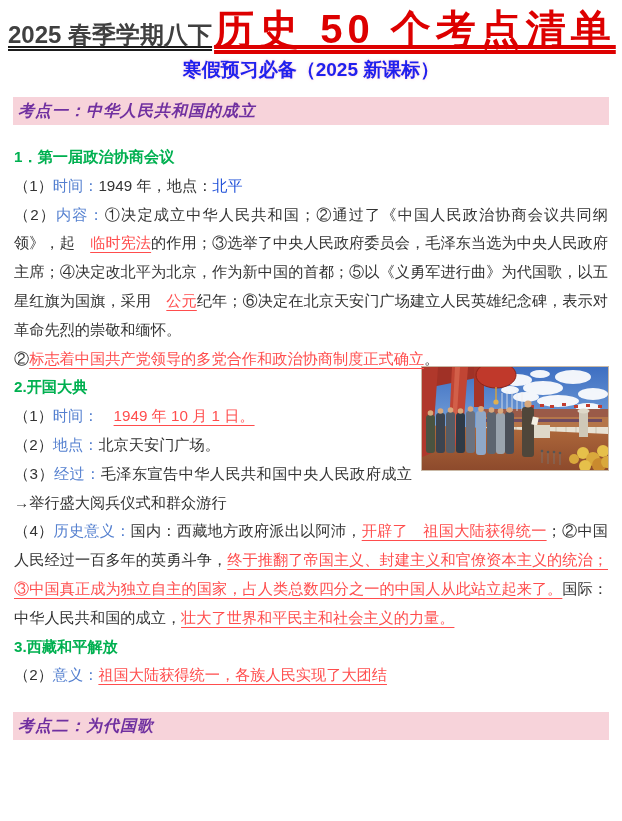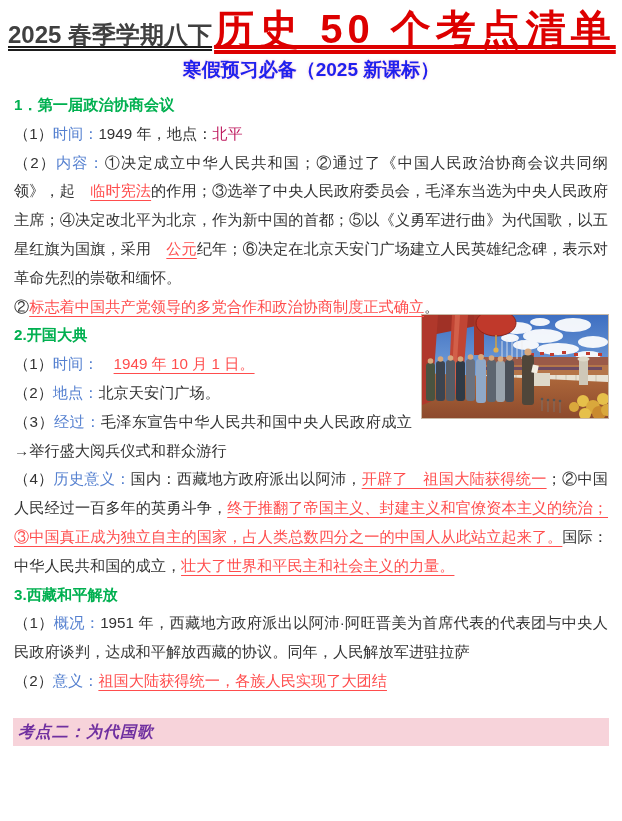--- a/index.html
+++ b/index.html
@@ -34,50 +34,51 @@
   .banner {
     margin:14px 13px 0 13px; height:28px; line-height:28px;
     background:#f7d3da; color:#7030a0;
     font-family:"Liberation Serif", serif;
     font-style:italic; font-weight:700; font-size:16px;
     padding-left:5px; letter-spacing:1px;
   }
   .banner2 { margin-top:22px; }
 
   
-  .content { margin-top:8px; }
+  .content { margin-top:18px; }
   .line, .green {
     margin:0 14px; font-size:15.2px; line-height:28.8px;
   }
   .line { text-align:justify; }
   .green { color:#00b050; font-weight:700; }
 
   .seg-t  { color:#333; }
   .seg-b  { color:#5580d0; }
-  .seg-r  { color:#be185d; }
+  .seg-r  { color:#1d4ed8; }
   .seg-ru { color:#ff4d4d; text-decoration:underline; text-decoration-color:#ff4d4d;
             text-underline-offset:3.5px; text-decoration-thickness:1px; }
 
   
   .float-img {
     float:right; width:186px; height:103px;
     margin:-6px 14px 4px 10px;
     outline:1px solid #c9b9a6;
   }
   .float-img svg { display:block; }
 </style>
 </head>
 <body>
 
 <div class="page">
 
   <h1 class="title"><span class="t-black">2025 春季学期八下</span><span class="t-red">历史 50 个考点清单</span></h1>
 
   <div class="subtitle">寒假预习必备（2025 新课标）</div>
 
+  <div class="banner"><span>考点一：中华人民共和国的成立</span></div>
 
   <div class="content">
 
     <h3 class="green">1．第一届政治协商会议</h3>
     <p class="line"><span class="seg-t">（1）</span><span class="seg-b">时间：</span><span class="seg-t">1949 年，地点：</span><span class="seg-r">北平</span></p>
     <p class="line"><span class="seg-t">（2）</span><span class="seg-b">内容：</span><span class="seg-t">①决定成立中华人民共和国；②通过了《中国人民政治协商会议共同纲领》，起　</span><span class="seg-ru">临时宪法</span><span class="seg-t">的作用；③选举了中央人民政府委员会，毛泽东当选为中央人民政府主席；④决定改北平为北京，作为新中国的首都；⑤以《义勇军进行曲》为代国歌，以五星红旗为国旗，采用　</span><span class="seg-ru">公元</span><span class="seg-t">纪年；⑥决定在北京天安门广场建立人民英雄纪念碑，表示对革命先烈的崇敬和缅怀。</span></p>
     <p class="line"><span class="seg-t">②</span><span class="seg-ru">标志着中国共产党领导的多党合作和政治协商制度正式确立</span><span class="seg-t">。</span></p>
 
     <div class="float-img">
       <svg width="186" height="103" viewBox="0 0 186 103" preserveAspectRatio="none" xmlns="http://www.w3.org/2000/svg">
@@ -212,20 +213,19 @@
       </svg>
     </div>
 
     <h3 class="green">2.开国大典</h3>
     <p class="line"><span class="seg-t">（1）</span><span class="seg-b">时间：</span><span class="seg-t">　</span><span class="seg-ru">1949 年 10 月 1 日。</span></p>
     <p class="line"><span class="seg-t">（2）</span><span class="seg-b">地点：</span><span class="seg-t">北京天安门广场。</span></p>
     <p class="line"><span class="seg-t">（3）</span><span class="seg-b">经过：</span><span class="seg-t">毛泽东宣告中华人民共和国中央人民政府成立→举行盛大阅兵仪式和群众游行</span></p>
     <p class="line"><span class="seg-t">（4）</span><span class="seg-b">历史意义：</span><span class="seg-t">国内：西藏地方政府派出以阿沛，</span><span class="seg-ru">开辟了　祖国大陆获得统一</span><span class="seg-t">；②中国人民经过一百多年的英勇斗争，</span><span class="seg-ru">终于推翻了帝国主义、封建主义和官僚资本主义的统治；③中国真正成为独立自主的国家，占人类总数四分之一的中国人从此站立起来了。</span><span class="seg-t">国际：中华人民共和国的成立，</span><span class="seg-ru">壮大了世界和平民主和社会主义的力量。</span></p>
 
     <h3 class="green">3.西藏和平解放</h3>
-    <p class="line"><span class="seg-t">（1）</span><span class="seg-b">概况：</span><span class="seg-t">1951 年，西藏地方政府派出以阿沛·阿旺晋美为首席代表的代表团与中央人民政府谈判，达成和平解放西藏的协议。同年，人民解放军进驻拉萨</span></p>
     <p class="line"><span class="seg-t">（2）</span><span class="seg-b">意义：</span><span class="seg-ru">祖国大陆获得统一，各族人民实现了大团结</span></p>
 
   </div>
 
   <div class="banner banner2"><span>考点二：为代国歌</span></div>
 
 </div>
 
 </body></html>

